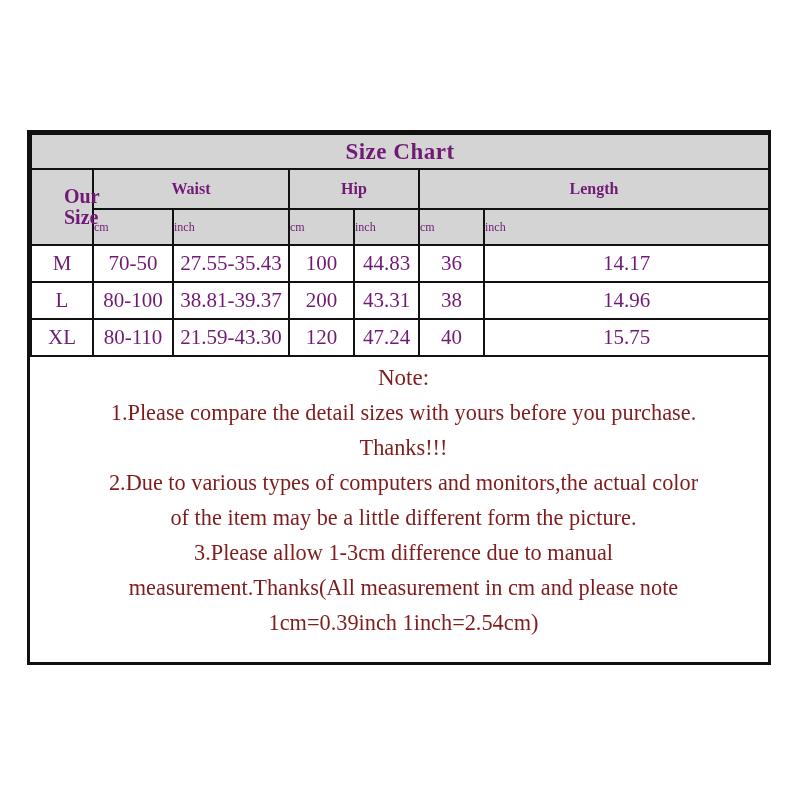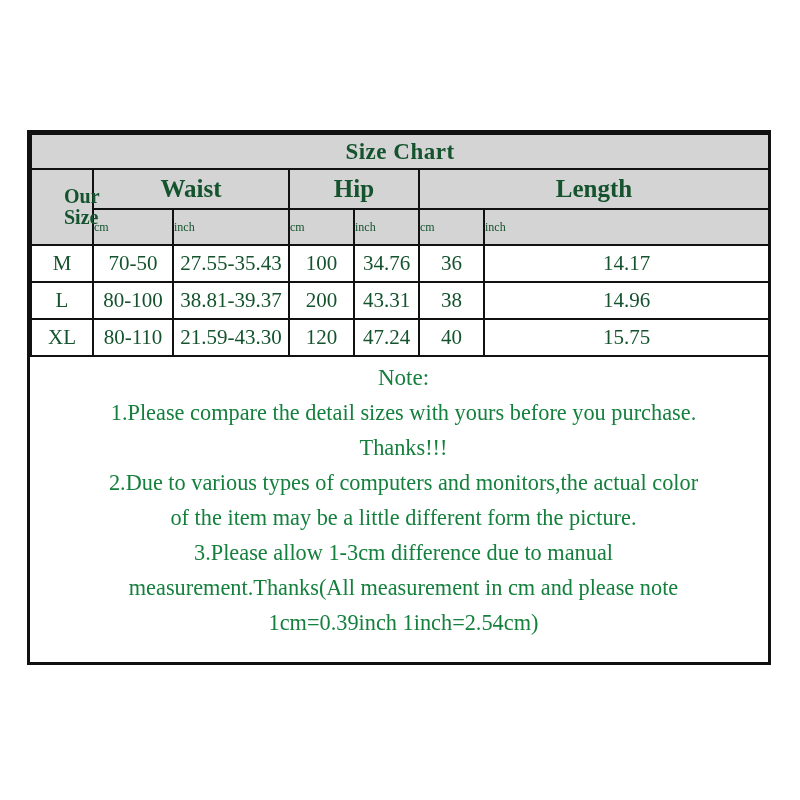--- a/index.html
+++ b/index.html
@@ -28,21 +28,21 @@
   table.size-table {
     border-collapse: collapse;
     table-layout: fixed;
     width: 100%;
     background: #d4d4d4;
   }
   table.size-table td {
     border: 2px solid #111111;
     padding: 0;
     background: #d4d4d4;
-    color: #14532d;
+    color: #701a75;
   }
   table.size-table td.white {
     background: #ffffff;
   }
 
   
   .r-title td   { height: 33px; }
   .r-group td   { height: 38px; }
   .r-unit td    { height: 34px; }
   .r-data td    { height: 35px; }
@@ -50,21 +50,21 @@
   
   .title-cell {
     text-align: center;
     font-weight: bold;
     font-size: 23px;
     letter-spacing: 0.5px;
   }
   .group-cell {
     text-align: center;
     font-weight: bold;
-    font-size: 25px;
+    font-size: 16px;
   }
   .oursize-cell {
     text-align: center;
     font-weight: bold;
     font-size: 20px;
     line-height: 1.05;
   }
   .oursize-cell span { display: block; padding-left: 32px; }
   .unit-cell {
     text-align: left;
@@ -78,21 +78,21 @@
 
   
   #note-block {
     position: absolute;
     left: 0;
     right: 0;
     top: 214px;
     bottom: 0;
     padding: 14px 4px 0 13px;
     text-align: center;
-    color: #15803d;
+    color: #7f1d1d;
   }
   #note-block .note-line {
     display: block;
     font-size: 23px;
     line-height: 35px;
     white-space: nowrap;
     transform: scaleX(0.97);
   }
   #note-block .note-head {
     font-size: 23px;
@@ -136,21 +136,21 @@
         <td class="unit-cell">inch</td>
         <td class="unit-cell">cm</td>
         <td class="unit-cell">inch</td>
       </tr>
 
       <tr class="r-data">
         <td class="data-cell white">M</td>
         <td class="data-cell white">70-50</td>
         <td class="data-cell white">27.55-35.43</td>
         <td class="data-cell white">100</td>
-        <td class="data-cell white">34.76</td>
+        <td class="data-cell white">44.83</td>
         <td class="data-cell white">36</td>
         <td class="data-cell white">14.17</td>
       </tr>
 
       <tr class="r-data">
         <td class="data-cell white">L</td>
         <td class="data-cell white">80-100</td>
         <td class="data-cell white">38.81-39.37</td>
         <td class="data-cell white">200</td>
         <td class="data-cell white">43.31</td>

